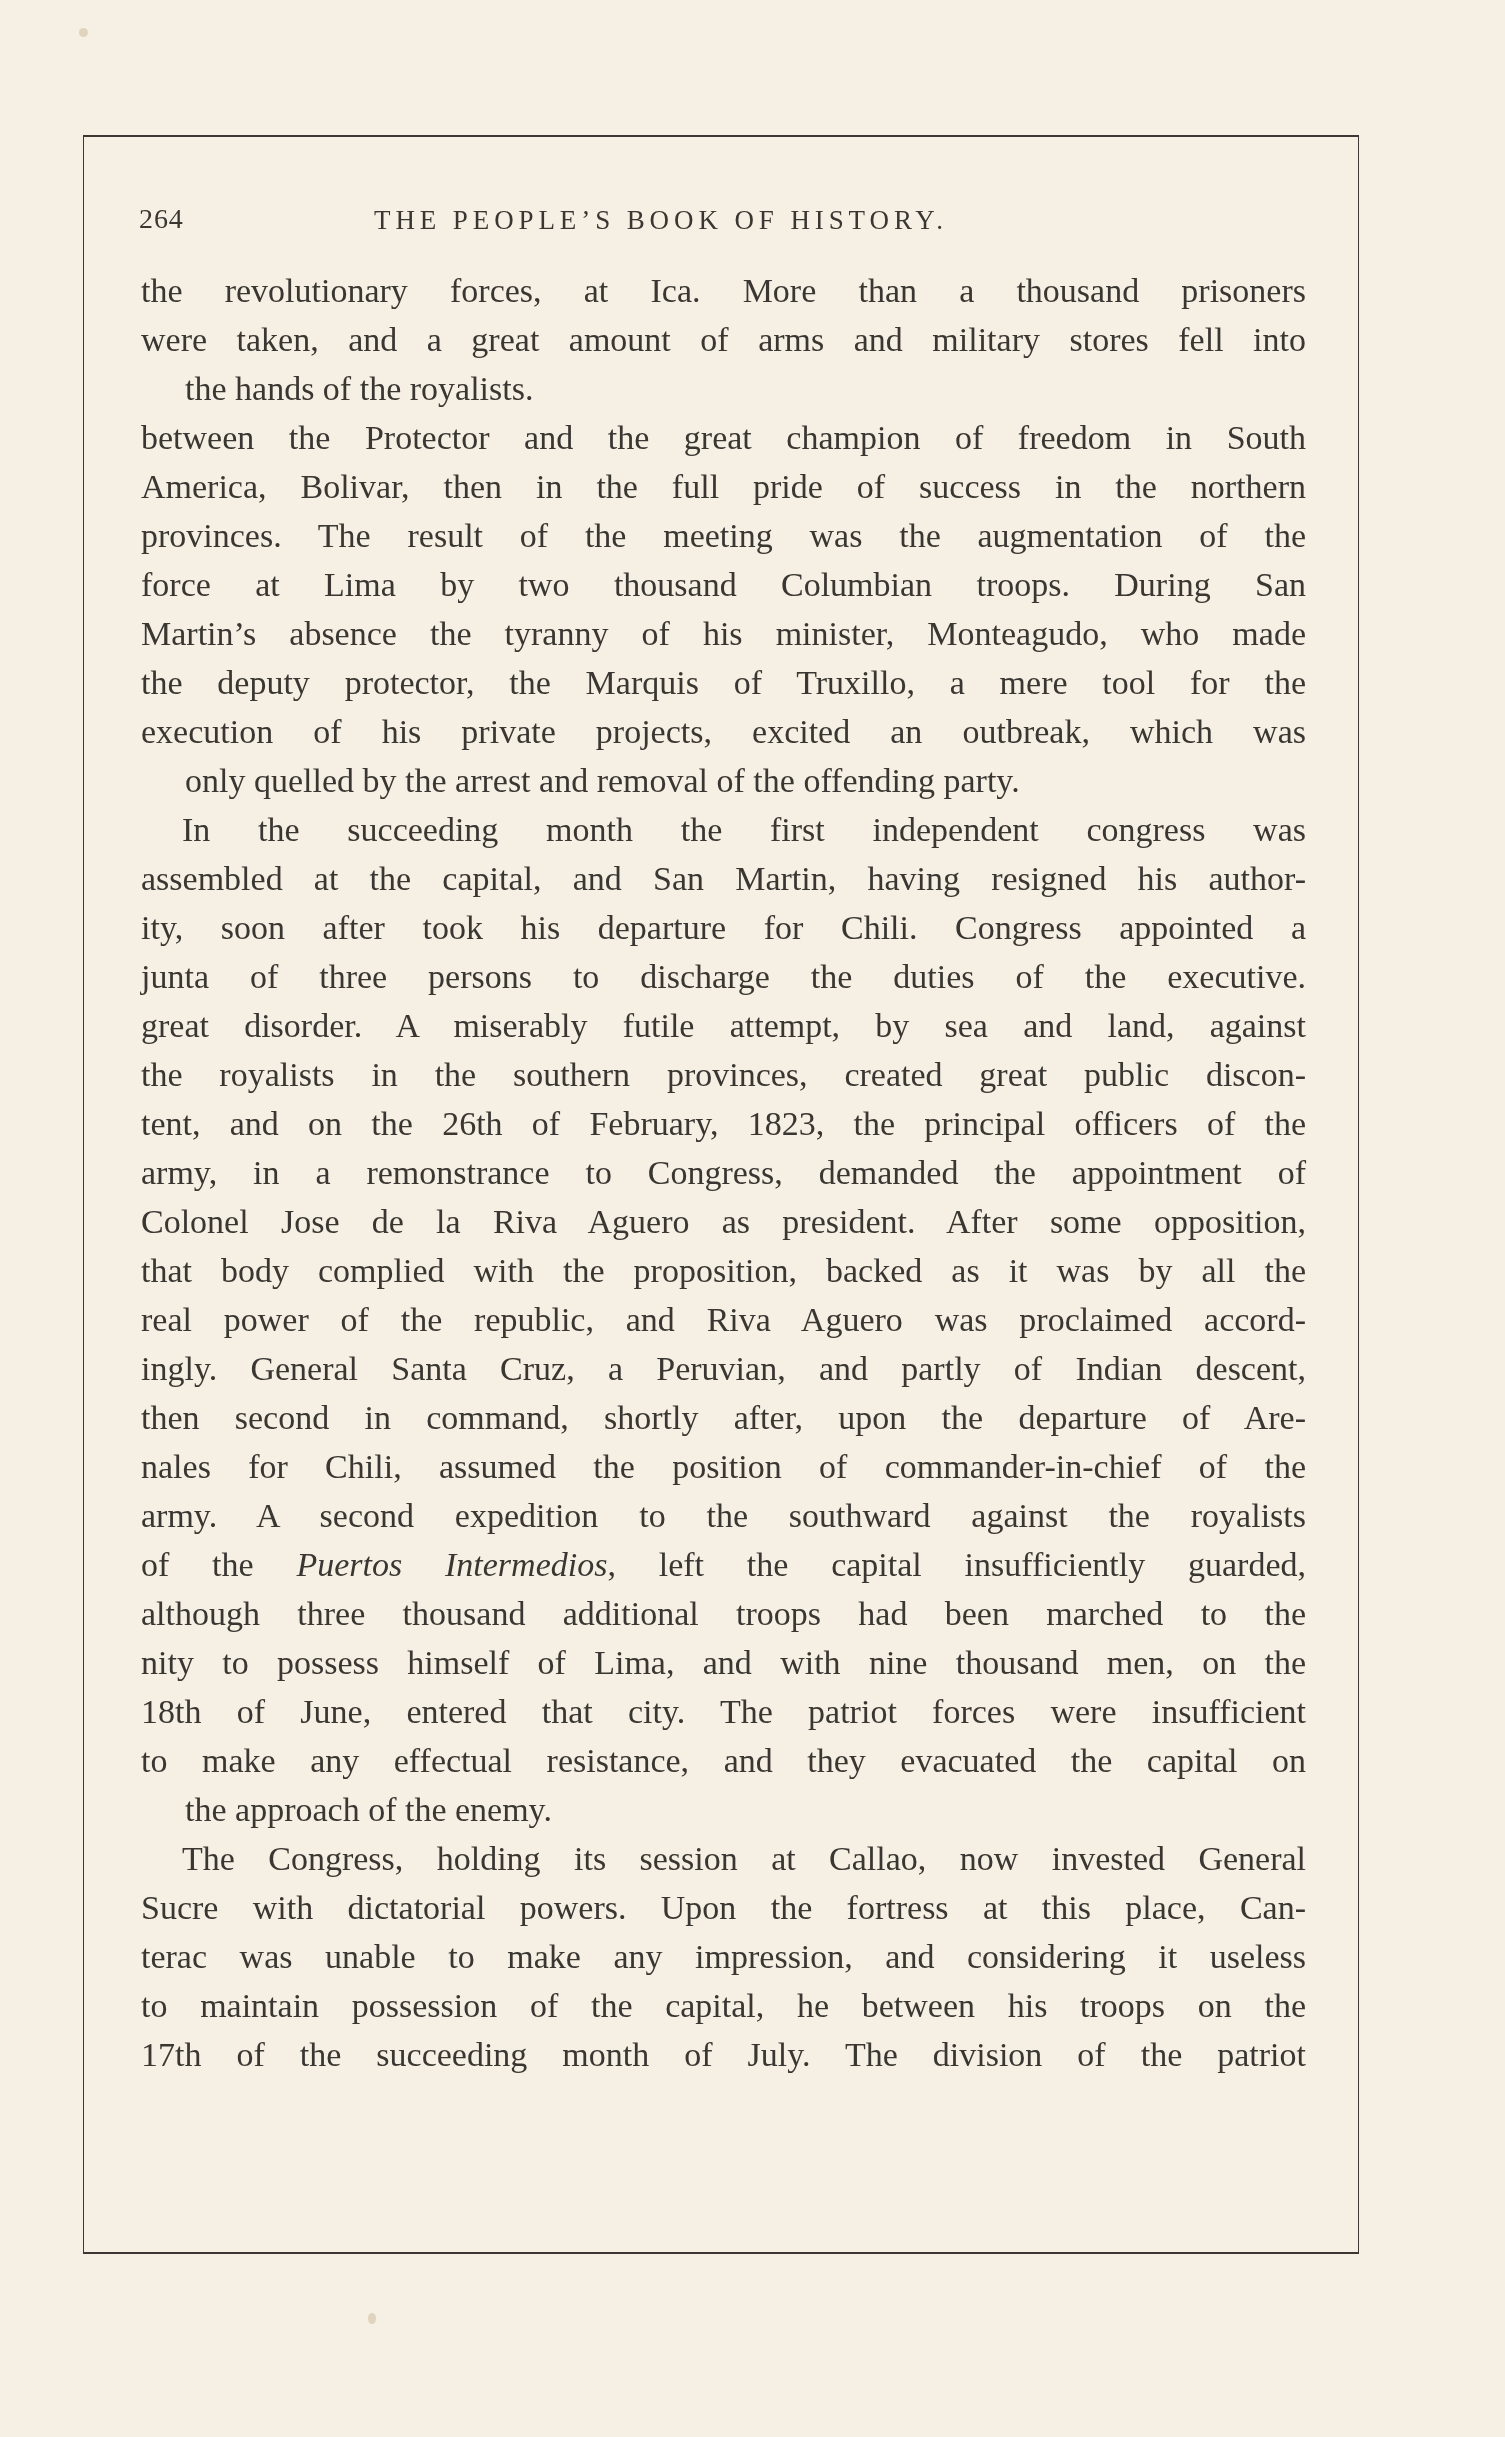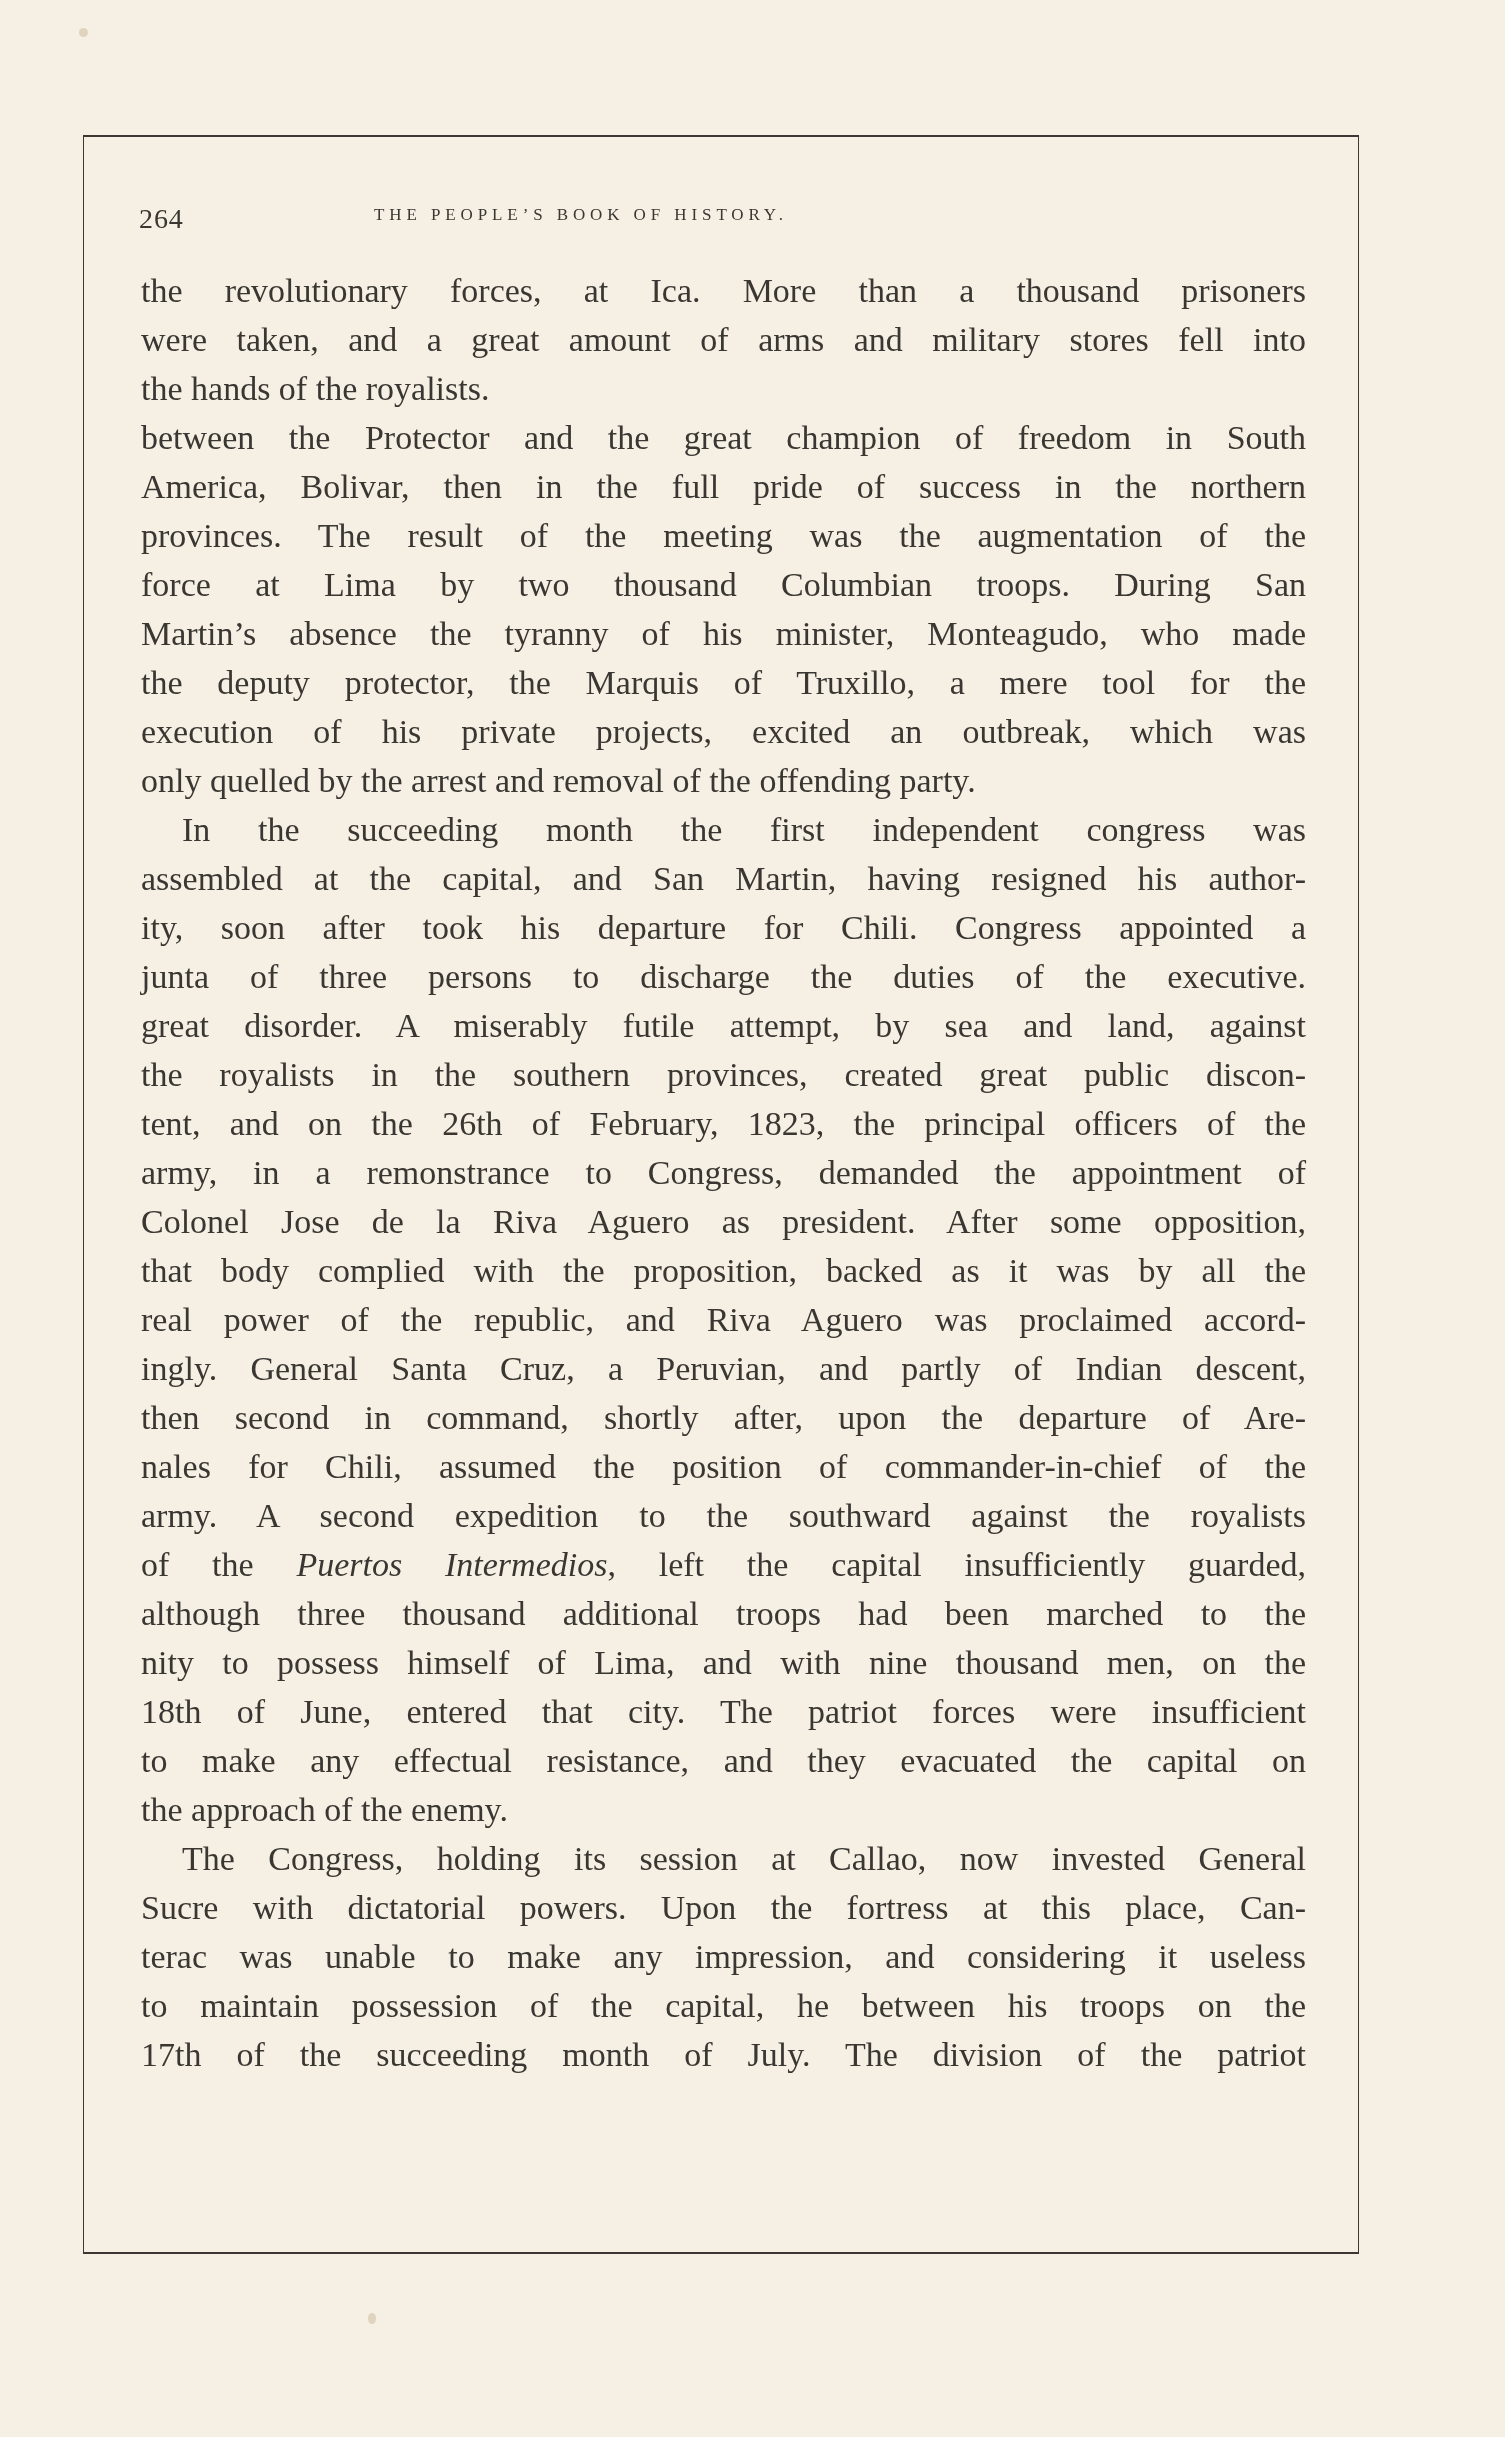--- a/index.html
+++ b/index.html
@@ -37,41 +37,42 @@
     position: absolute;
     left: 0;
     top: 3.8px;
     font-size: 28px;
     letter-spacing: 0.9px;
   }
   .running-title {
     position: absolute;
     left: 235px;
     top: 5.6px;
-    font-size: 17px;
+    font-size: 27px;
     letter-spacing: 4.9px;
     white-space: nowrap;
   }
   .text-block {
     position: absolute;
     left: 141px;
     top: 266px;
     width: 1165px;
   }
   .line {
     height: 49px;
     line-height: 49px;
     font-size: 34px;
     text-align: justify;
     text-align-last: justify;
     white-space: nowrap;
     overflow: visible;
   }
   .line.last {
     text-align-last: left;
+    margin-left: 44px;
   }
   .line.indent {
     padding-left: 41px;
   }
   .line span.text {
     display: inline;
     white-space: normal;
     font-family: Liberation Serif, serif;
   }
   .line .it {

